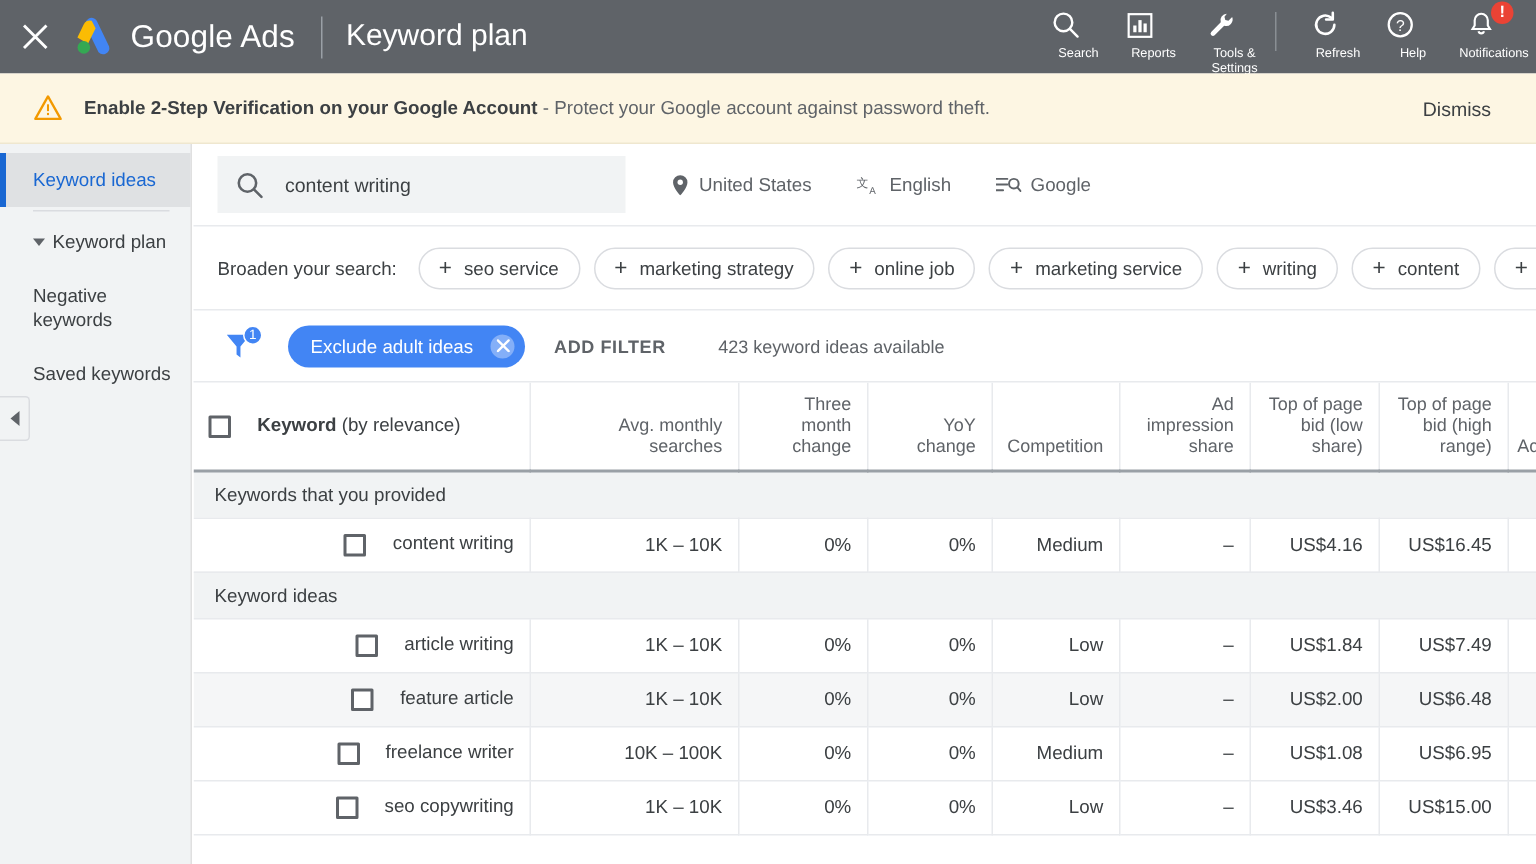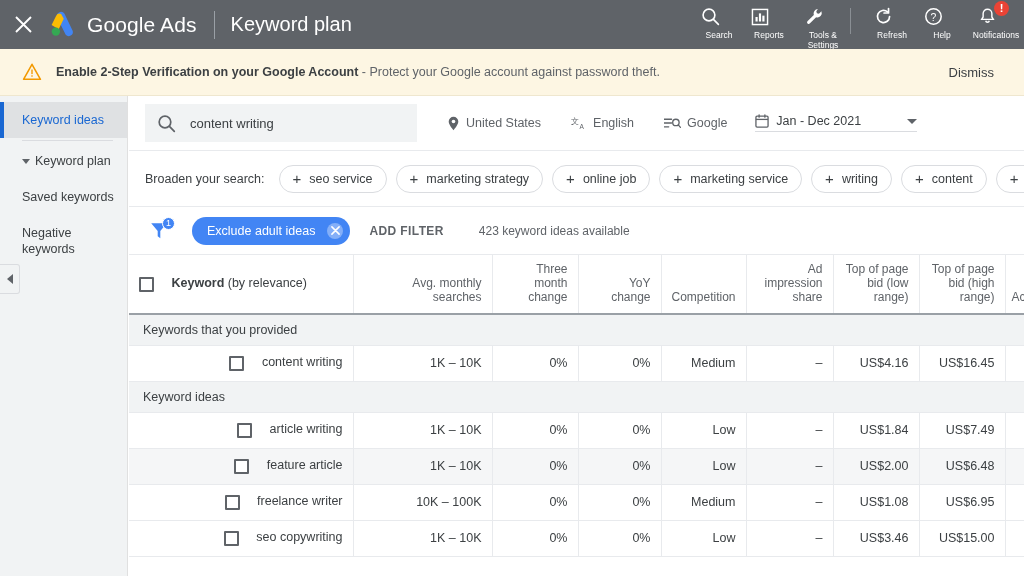--- a/index.html
+++ b/index.html
@@ -352,24 +352,24 @@
 
 <div class="sidebar">
   <div class="side-item active">
     <span>Keyword ideas</span>
   </div>
   <div class="side-sep"></div>
   <div class="side-item caret">
     <i class="caret-g"></i><span>Keyword plan</span>
   </div>
   <div class="side-item">
+    <span>Negative keywords</span>
+  </div>
+  <div class="side-item">
     <span>Saved keywords</span>
-  </div>
-  <div class="side-item">
-    <span>Negative keywords</span>
   </div>
 </div>
 
 <div class="main">
 
   <div class="search-row">
     <div class="search-box">
       <svg class="sv" width="19" height="19" viewBox="0 0 20 20">
         <circle cx="8.4" cy="8.4" r="6.1" stroke="#5f6368" stroke-width="1.8" fill="none"></circle>
         <path d="M13.1 13.1 L18.2 18.2" stroke="#5f6368" stroke-width="1.8" stroke-linecap="round"></path>
@@ -395,29 +395,20 @@
 
     <div class="filt">
       <svg width="17" height="13" viewBox="0 0 18 13">
         <path d="M0 2h8 M0 6h8 M0 10h5" stroke="#5f6368" stroke-width="1.4" stroke-linecap="round"></path>
         <circle cx="12.6" cy="5.4" r="3.4" stroke="#5f6368" stroke-width="1.4" fill="none"></circle>
         <path d="M15.1 8 L17.4 10.6" stroke="#5f6368" stroke-width="1.4" stroke-linecap="round"></path>
       </svg>
       <span>Google</span>
     </div>
 
-    <div class="daterange">
-      <svg width="14" height="14" viewBox="0 0 15 15">
-        <rect x="1" y="2.3" width="13" height="11.7" rx="1.2" stroke="#5f6368" stroke-width="1.4" fill="none"></rect>
-        <path d="M1 5.8 H14" stroke="#5f6368" stroke-width="1.4"></path>
-        <path d="M4.4 .9 V3.4 M10.6 .9 V3.4" stroke="#5f6368" stroke-width="1.4" stroke-linecap="round"></path>
-      </svg>
-      <span class="dr-label">Jan - Dec 2021</span>
-      <i class="dr-caret"></i>
-    </div>
   </div>
 
   <div class="broaden-row">
     <div class="broaden-lab">Broaden your search:</div>
     <div class="chip">
       <span class="plus">+</span>
       <span>seo service</span>
     </div>
     <div class="chip">
       <span class="plus">+</span>
@@ -481,21 +472,21 @@
         <tr class="thead-row">
           <th class="kw">
             <span class="cbox"></span>
             <b>Keyword</b><span> (by relevance)</span>
           </th>
           <th>Avg. monthly searches</th>
           <th>Three month change</th>
           <th>YoY change</th>
           <th style="text-align:center">Competition</th>
           <th>Ad impression share</th>
-          <th>Top of page bid (low range)</th>
+          <th>Top of page bid (low share)</th>
           <th>Top of page bid (high range)</th>
           <th style="text-align:left;padding-left:6px">Acc</th>
         </tr>
       </thead>
       <tbody>
         <tr class="grp">
           <td colspan="9">Keywords that you provided</td>
         </tr>
         <tr>
           <td class="kw-cell">

